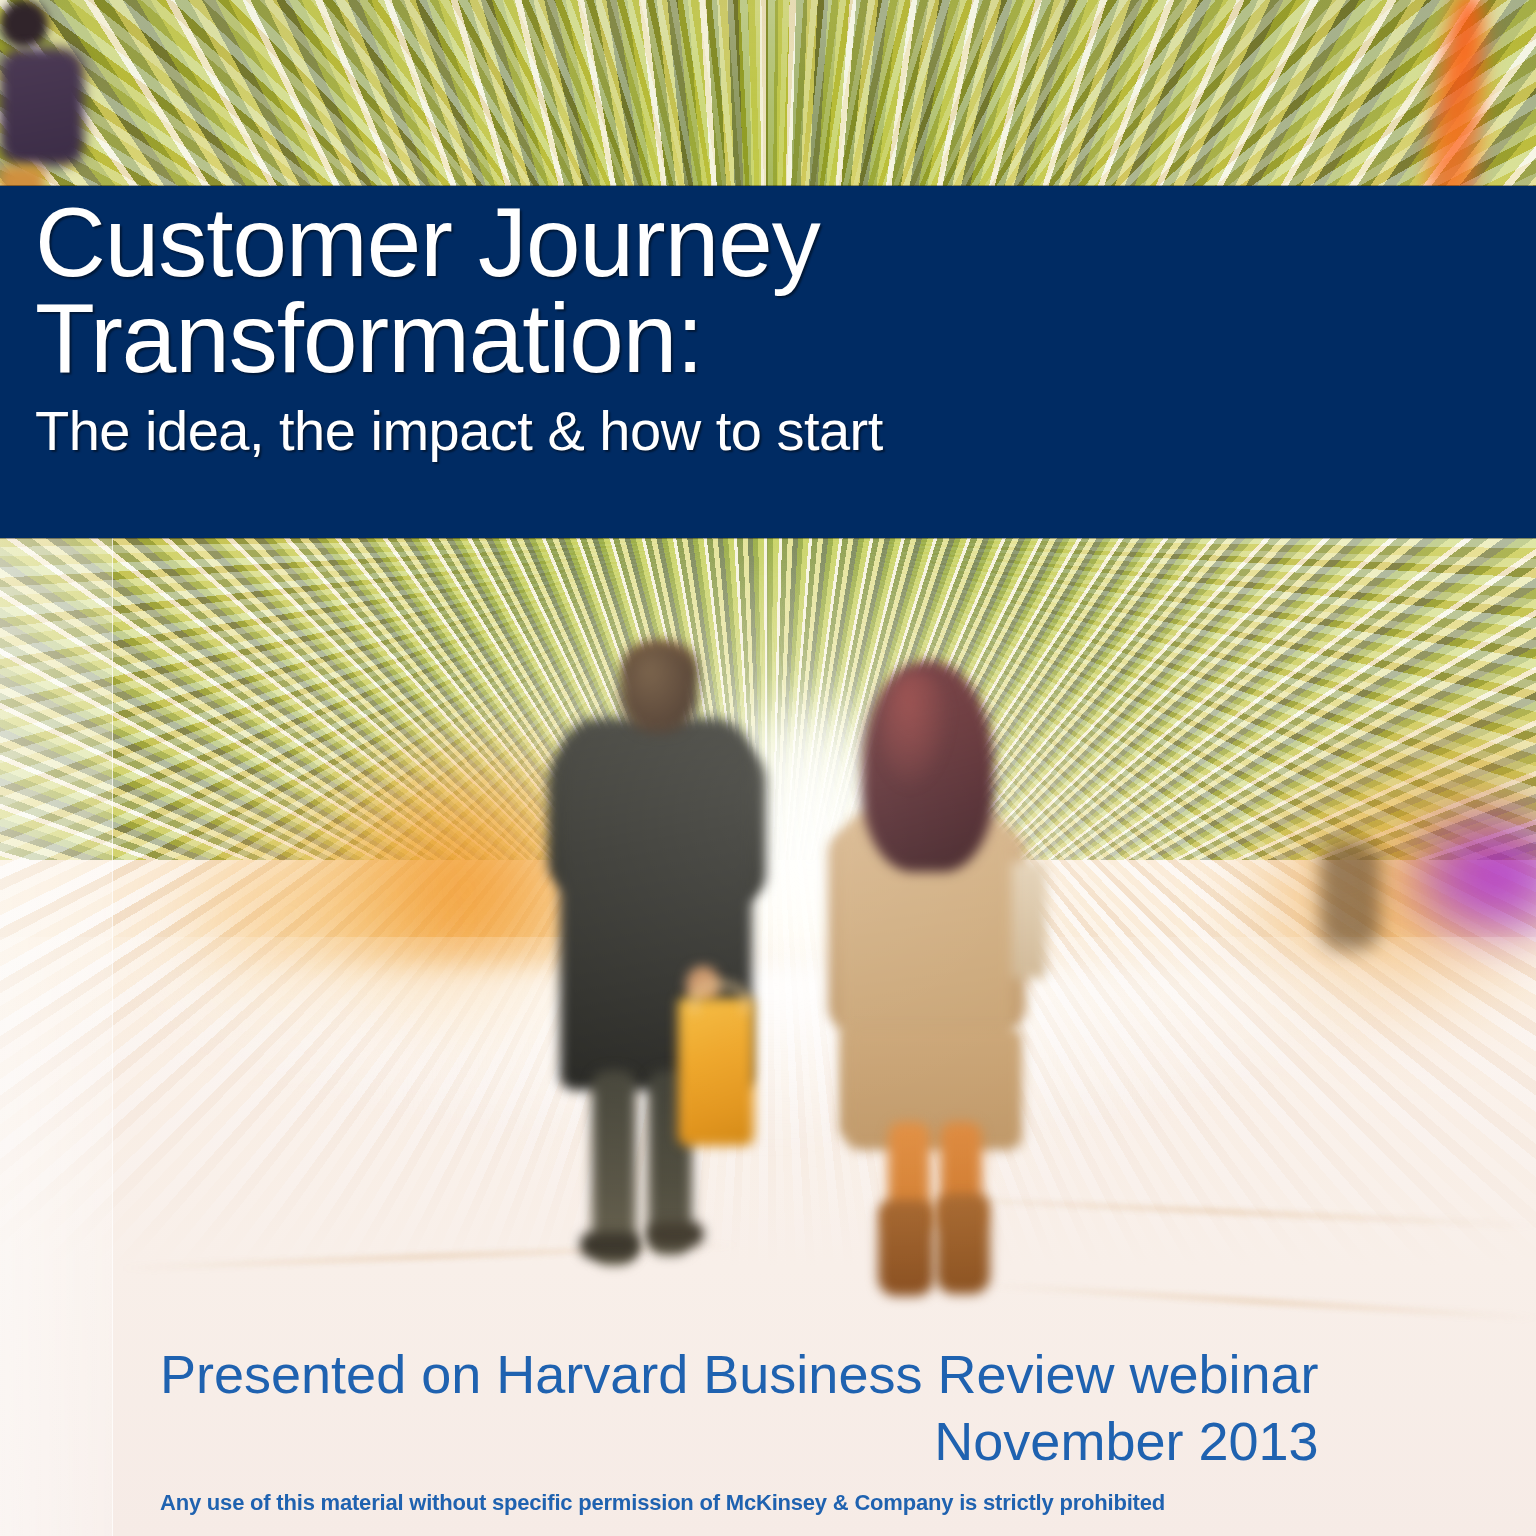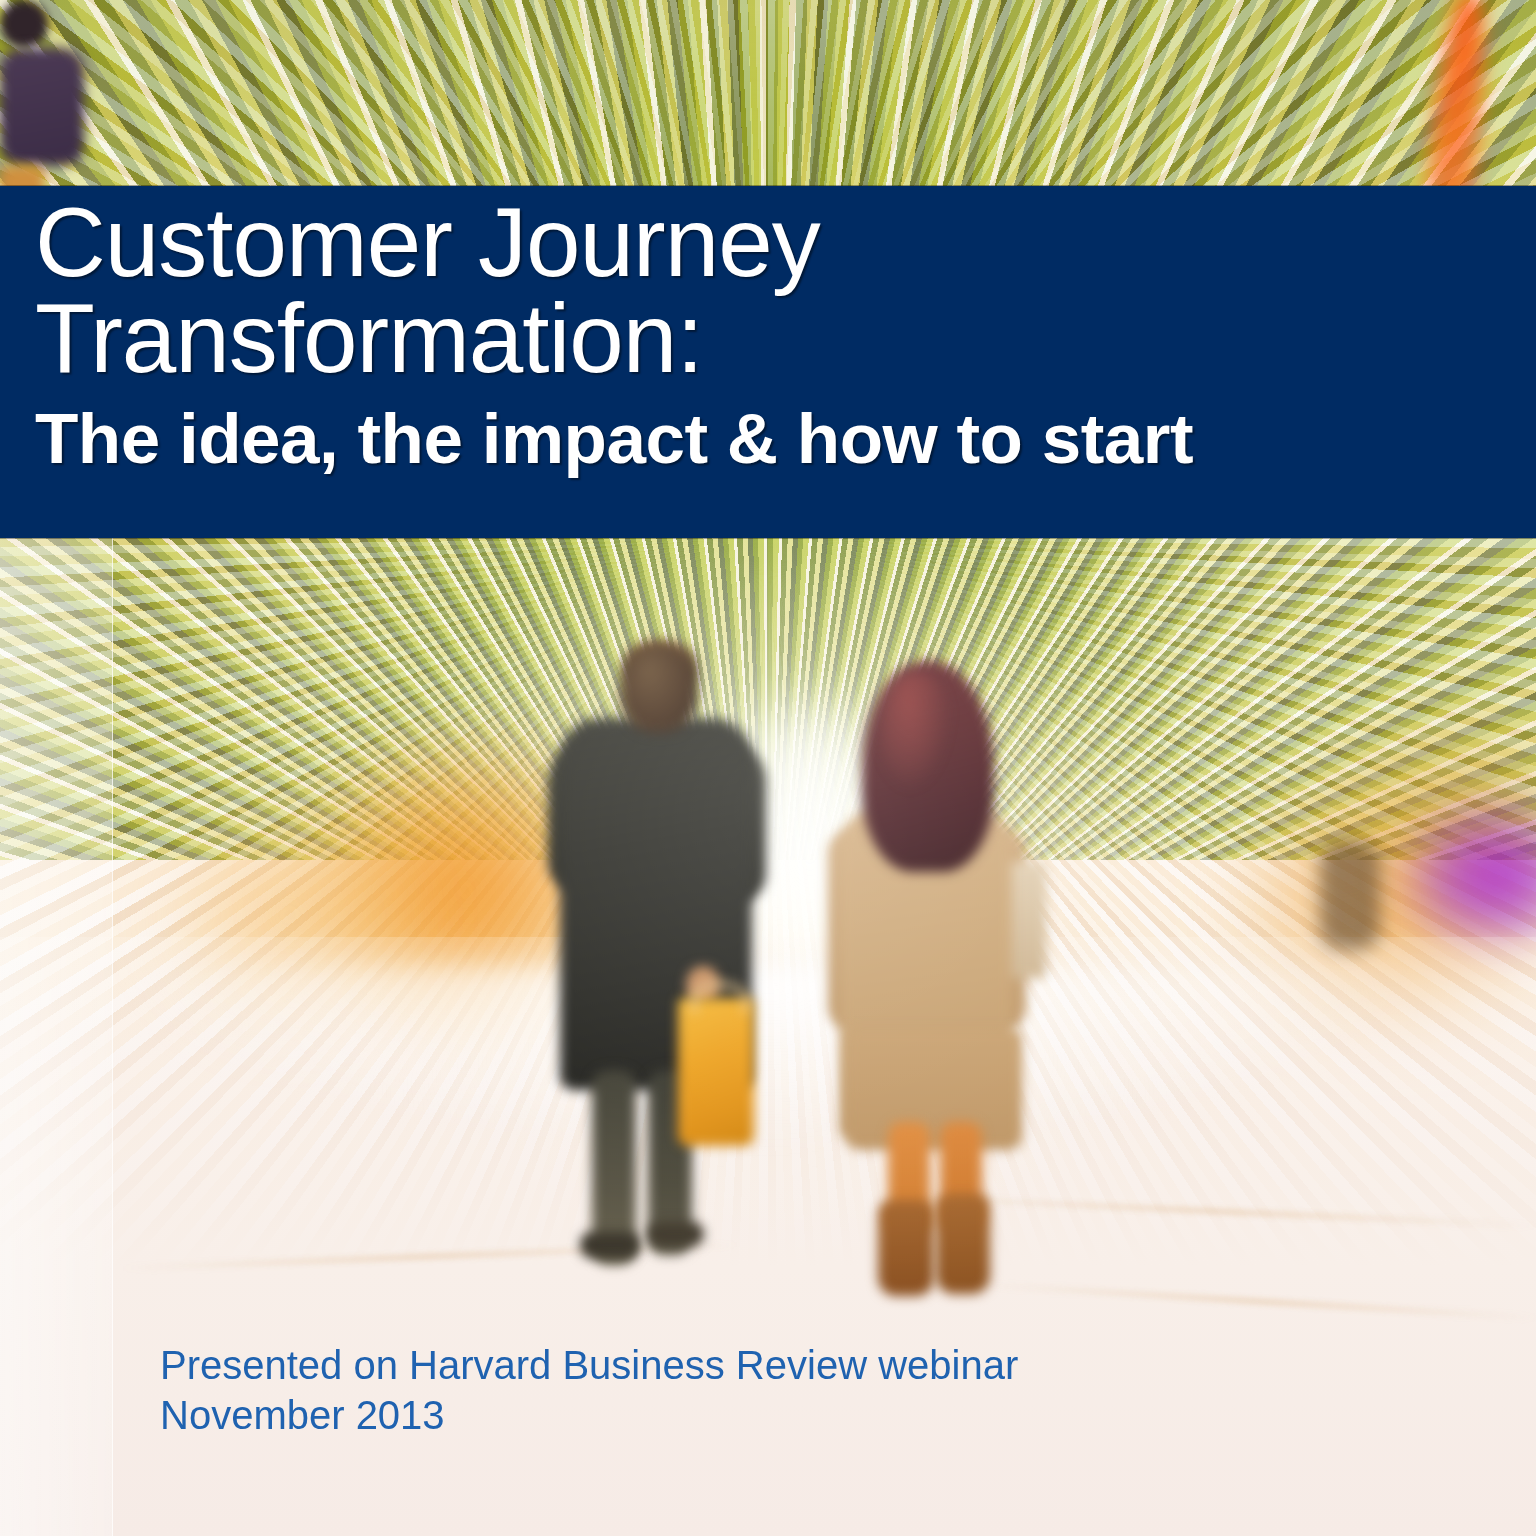--- a/index.html
+++ b/index.html
@@ -282,36 +282,37 @@
     font-size:98px;
     font-weight:300;
     line-height:.98;
     letter-spacing:-1px;
     text-shadow:2px 2px 2px rgba(0,0,0,.45);
     white-space:pre-line;
     margin:0;
   }
   .title-sub{
     color:#ffffff;
-    font-size:71px;
-    font-weight:700;
+    font-size:56px;
+    font-weight:400;
     line-height:1.05;
     letter-spacing:-.5px;
     text-shadow:2px 2px 2px rgba(0,0,0,.45);
     margin:16px 0 0 0;
   }
 
   
   .presented{
     position:absolute;left:160px;top:1341px;
     color:#1f62b0;
-    font-size:40px;
+    font-size:54px;
     font-weight:400;
     line-height:1.24;
     letter-spacing:0px;
+    text-align:right;
   }
   .presented .date{display:block;}
 
   .disclaimer{
     position:absolute;left:160px;top:1490px;
     color:#1f62b0;
     font-size:22px;
     font-weight:600;
     letter-spacing:-.2px;
   }
@@ -387,14 +388,15 @@
 <span>Transformation:</span></div>
       <div class="title-sub">The idea, the impact &amp; how to start</div>
     </div>
   </div>
 
   <div class="presented">
     <span>Presented on Harvard Business Review webinar</span>
     <span class="date">November 2013</span>
   </div>
 
+  <div class="disclaimer">Any use of this material without specific permission of McKinsey &amp; Company is strictly prohibited</div>
 
 </div>
 
 </body></html>

